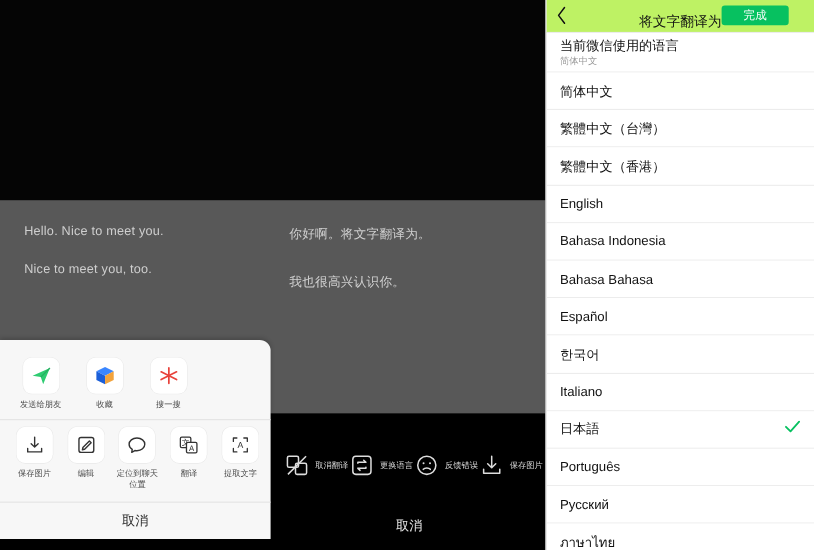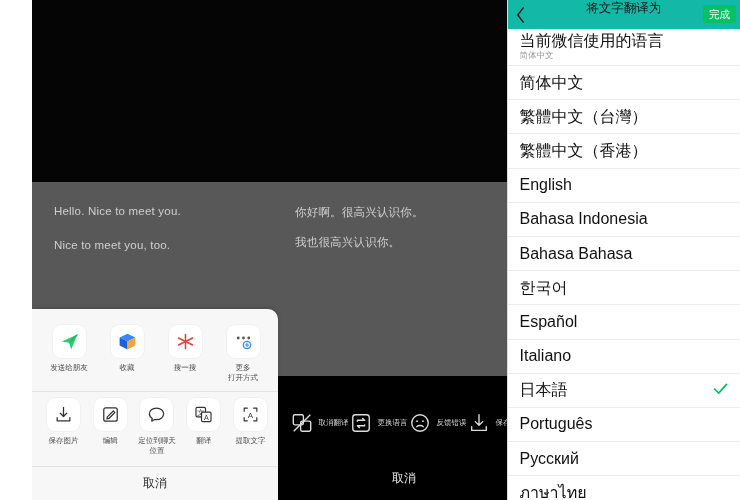--- a/index.html
+++ b/index.html
@@ -14,21 +14,20 @@
     width: 740px; height: 500px;
     display: flex;
   }
 
   
   .left {
     position: relative;
     width: 496px; height: 500px;
     background: #000;
     overflow: hidden;
-    margin-left: 32px;
   }
   .photo-top {
     position: absolute;
     left: 0; top: 0;
     width: 496px; height: 182px;
     background: #050505;
   }
   .chat-area {
     position: absolute;
     left: 0; top: 182px;
@@ -38,21 +37,21 @@
   .chat-line {
     position: absolute;
     color: #cfcfcf;
     font-size: 11.5px;
     letter-spacing: .2px;
     white-space: nowrap;
   }
   .cl1 { left: 22px; top: 205px; }
   .cl2 { left: 22px; top: 239px; text-align: center; }
   .cl3 { left: 263px; top: 205px; }
-  .cl4 { left: 263px; top: 235px; }
+  .cl4 { left: 263px; top: 249px; }
 
   .photo-bottom {
     position: absolute;
     left: 0; top: 376px;
     width: 496px; height: 124px;
     background: #000;
   }
 
   
   .share-sheet {
@@ -141,66 +140,66 @@
   
   .right {
     position: relative;
     width: 244px; height: 500px;
     background: #fff;
     border-left: 1px solid #ddd;
   }
   .r-header {
     position: relative;
     height: 30px;
-    display: flex; align-items: flex-start;
+    display: flex; align-items: flex-end;
     border-bottom: 1px solid #ececec;
-    background: #14b8a6;
+    background: #bef264;
   }
   .back-btn {
     width: 26px; height: 30px;
     display: flex; align-items: center; justify-content: center;
   }
   .r-title {
     position: absolute;
     left: 0; right: 0;
     text-align: center;
     font-size: 12.5px;
     color: #111;
     font-weight: 500;
     pointer-events: none;
   }
   .done-btn {
     position: absolute;
-    right: 4px; top: 5px;
+    right: 23px; top: 5px;
     background: #07c160;
     color: #fff;
     font-size: 10.5px;
     border-radius: 3px;
-    padding: 3px 6px;
+    padding: 3px 20px;
     line-height: 12px;
   }
   .lang-list {
     height: 470px;
     overflow: hidden;
   }
   .lang-row {
     position: relative;
     height: 34.2px;
     padding: 0 12px;
     display: flex;
     flex-direction: column;
     justify-content: center;
     border-bottom: 1px solid #ececec;
     background: #fff;
   }
   .lang-row.current {
     height: 36px;
   }
   .lang-name {
-    font-size: 16px;
+    font-size: 12px;
     color: #111;
     line-height: 14px;
   }
   .lang-sub {
     font-size: 8.5px;
     color: #9a9a9a;
     line-height: 12px;
     margin-top: 1px;
   }
   .check {
@@ -216,21 +215,21 @@
 <div class="screen">
 
   <div class="left">
 
     <div class="photo-top"></div>
 
     <div class="chat-area"></div>
 
     <div class="chat-line cl1">Hello. Nice to meet you.</div>
     <div class="chat-line cl2">Nice to meet you, too.</div>
-    <div class="chat-line cl3">你好啊。很高兴认识你。</div>
+    <div class="chat-line cl3">你好啊。将文字翻译为。</div>
     <div class="chat-line cl4">我也很高兴认识你。</div>
 
     <div class="photo-bottom"></div>
 
     <div class="share-sheet">
       <div class="sheet-row r1">
 
         <div class="sheet-item">
           <span class="ic">
             <svg width="21" height="21" viewBox="0 0 24 24">
@@ -256,32 +255,20 @@
           <span class="ic">
             <svg width="21" height="21" viewBox="0 0 24 24" stroke="#e8413a" stroke-width="1.8" stroke-linecap="round">
               <line x1="12" y1="4" x2="12" y2="20"></line>
               <line x1="4" y1="8" x2="20" y2="16"></line>
               <line x1="20" y1="8" x2="4" y2="16"></line>
             </svg>
           </span>
           <span class="lbl">搜一搜</span>
         </div>
 
-        <div class="sheet-item">
-          <span class="ic">
-            <svg width="21" height="21" viewBox="0 0 24 24">
-              <circle cx="6" cy="8" r="1.6" fill="#555"></circle>
-              <circle cx="12" cy="8" r="1.6" fill="#555"></circle>
-              <circle cx="18" cy="8" r="1.6" fill="#555"></circle>
-              <circle cx="16" cy="16" r="4.2" fill="none" stroke="#3a86ff" stroke-width="1.5"></circle>
-              <path d="M16 13.5 L16 18.5 M13.8 16 L18.2 16" stroke="#3a86ff" stroke-width="1.2"></path>
-            </svg>
-          </span>
-          <span class="lbl">更多<br>打开方式</span>
-        </div>
       </div>
 
       <div class="sheet-divider"></div>
 
       <div class="sheet-row r2">
         <div class="sheet-item">
           <span class="ic">
             <svg width="19" height="19" viewBox="0 0 24 24" fill="none" stroke="#333" stroke-width="1.6" stroke-linecap="round" stroke-linejoin="round">
               <path d="M12 3 L12 14 M8 10.5 L12 14.5 L16 10.5"></path>
               <path d="M4 16 L4 20 L20 20 L20 16"></path>
@@ -413,24 +400,24 @@
       <div class="lang-row">
         <span class="lang-name">English</span>
       </div>
       <div class="lang-row">
         <span class="lang-name">Bahasa Indonesia</span>
       </div>
       <div class="lang-row">
         <span class="lang-name">Bahasa Bahasa</span>
       </div>
       <div class="lang-row">
+        <span class="lang-name">Español</span>
+      </div>
+      <div class="lang-row">
         <span class="lang-name">한국어</span>
-      </div>
-      <div class="lang-row">
-        <span class="lang-name">Español</span>
       </div>
       <div class="lang-row">
         <span class="lang-name">Italiano</span>
       </div>
 
       <div class="lang-row">
         <span class="lang-name">日本語</span>
         <span class="check">
           <svg width="15" height="12" viewBox="0 0 16 13" fill="none" stroke="#07c160" stroke-width="1.8" stroke-linecap="round" stroke-linejoin="round">
             <path d="M1.5 6.5 L6 11 L14.5 1.5"></path>

